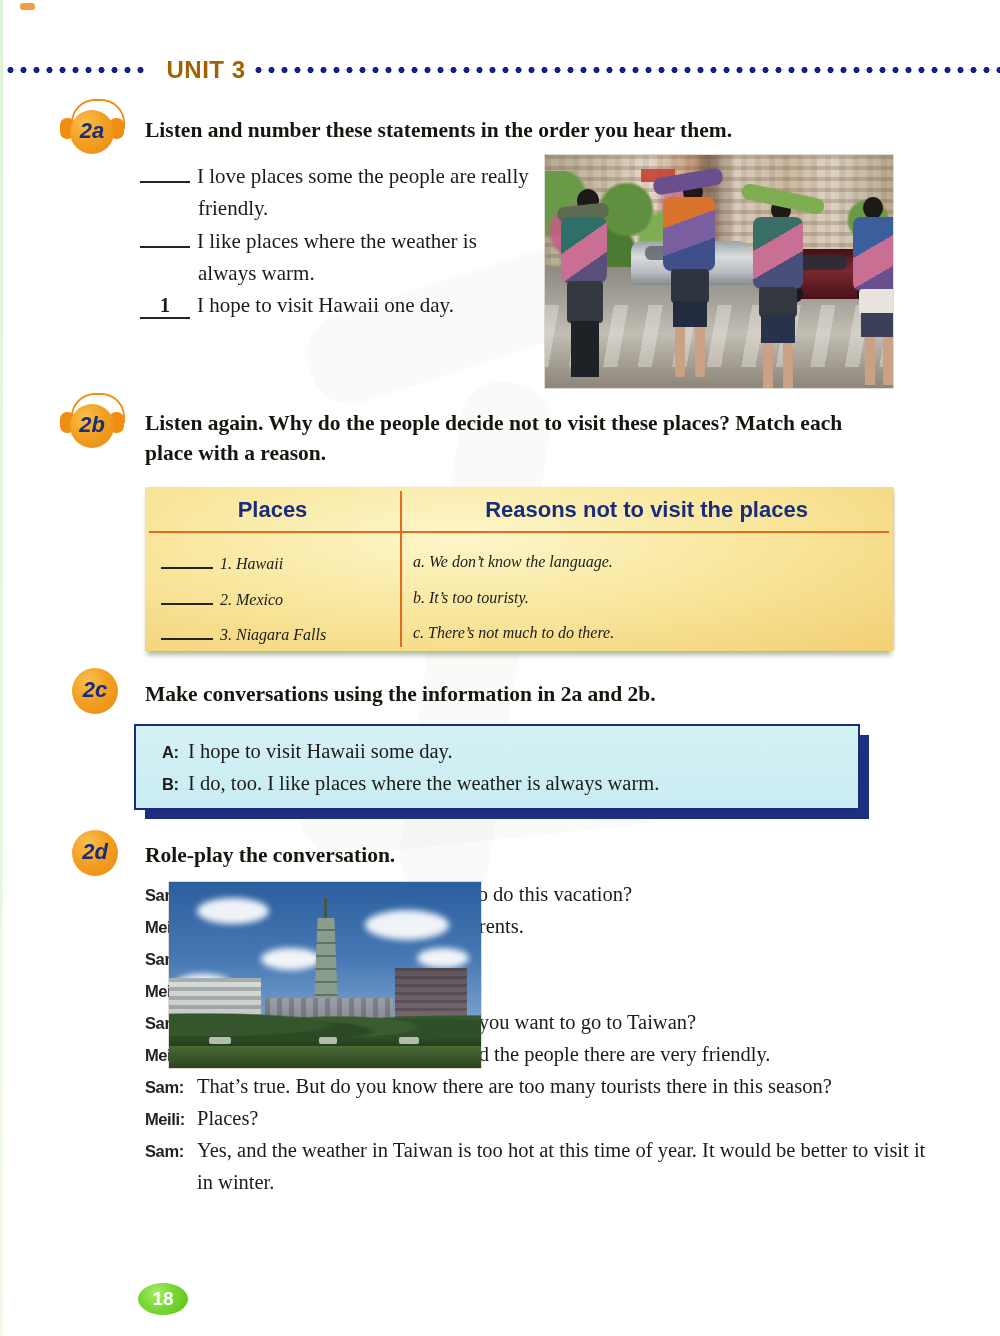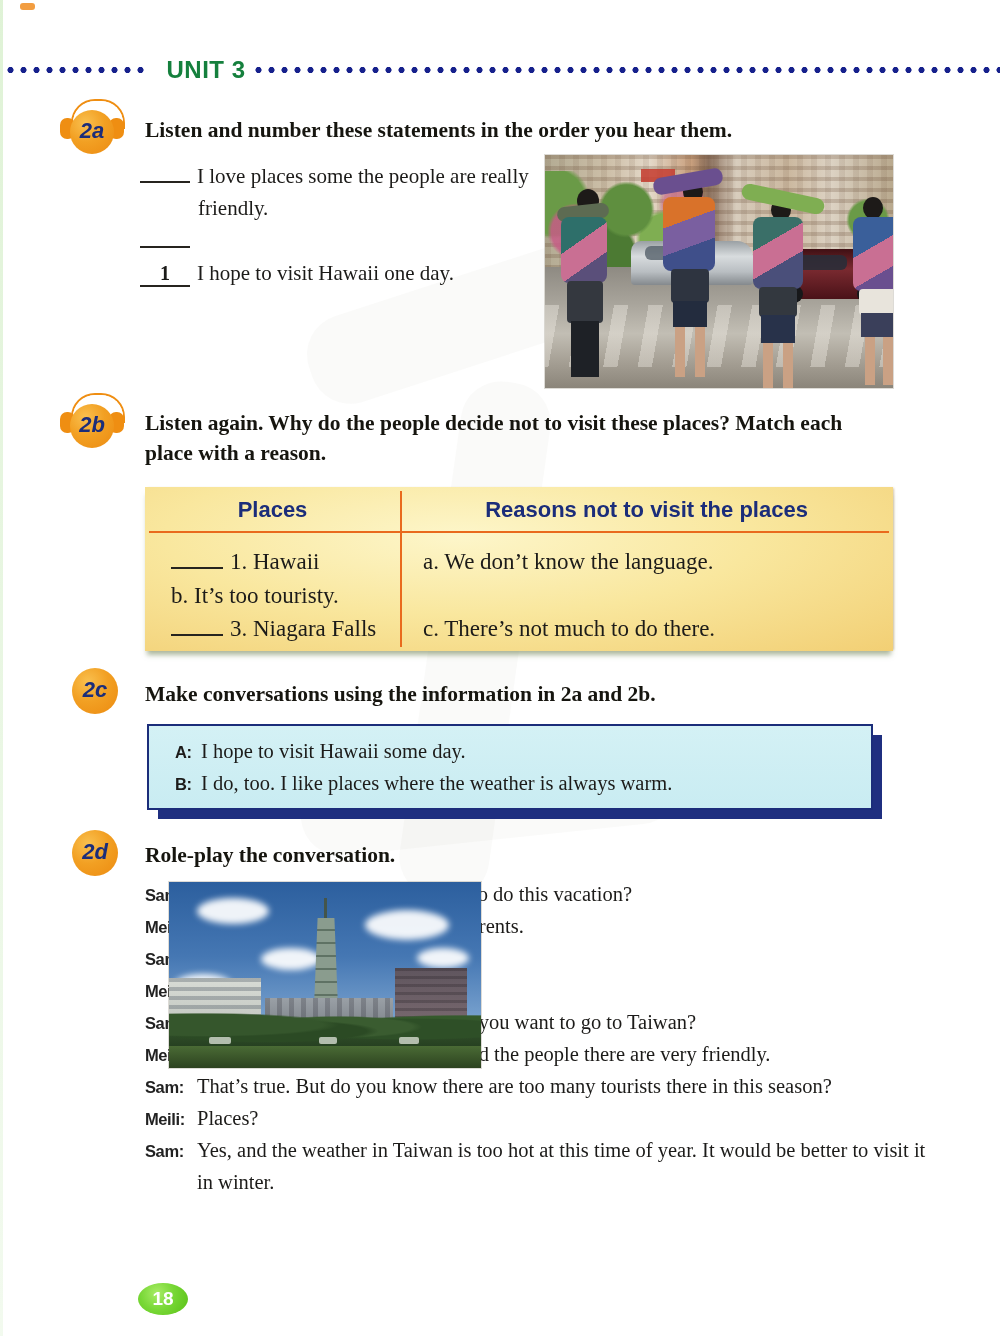--- a/index.html
+++ b/index.html
@@ -17,21 +17,21 @@
   .wm2{left:430px;top:380px;width:90px;height:520px;transform:rotate(8deg);}
   .wm3{left:300px;top:760px;width:380px;height:80px;transform:rotate(-6deg);}
 
   
   .dots{position:absolute;top:64px;height:12px;
     background-image:radial-gradient(circle, #16208c 2.7px, rgba(22,32,140,0) 3.4px);
     background-size:13px 12px;background-repeat:repeat-x;background-position:0 50%;}
   .dots-left{left:4px;width:146px;}
   .dots-right{left:252px;width:748px;}
   .unit-label{position:absolute;left:166px;top:56px;width:80px;text-align:center;
-    font-family:"Liberation Sans",sans-serif;font-weight:800;font-size:24px;color:#15803d;letter-spacing:.5px;}
+    font-family:"Liberation Sans",sans-serif;font-weight:800;font-size:24px;color:#a16207;letter-spacing:.5px;}
 
   
   .badge-hp{position:absolute;width:66px;height:58px;}
   .hp-band{position:absolute;left:13px;top:0;width:38px;height:20px;
     border:6px solid #ffffff;border-bottom:none;border-radius:22px 22px 0 0;
     box-shadow:0 0 0 2px #ef8e12;}
   .hp-cup{position:absolute;top:17px;width:15px;height:21px;border-radius:7px;background:#ef8e12;}
   .hp-cup.l{left:0;} .hp-cup.r{right:2px;}
   .hp-circle{position:absolute;left:10px;top:9px;width:44px;height:44px;border-radius:50%;
     background:radial-gradient(circle at 35% 30%, #f9c04f 0%, #f2a023 45%, #ec8a10 100%);
@@ -123,28 +123,28 @@
   .match-table{position:absolute;left:145px;top:487px;width:748px;height:164px;
     background:radial-gradient(ellipse at 42% 30%, #fdf6ca 0%, #fae named 0,#f9e79e 48%, #f2cf74 100%);
     background:radial-gradient(ellipse at 42% 30%, #fdf6ca 0%, #f9e79e 48%, #f2cf74 100%);
     box-shadow:0 6px 5px -2px rgba(108,128,80,.55), 2px 0 2px -1px rgba(160,120,50,.4);}
   .mt-vline{position:absolute;left:255px;top:4px;bottom:4px;width:2px;background:#e96a1d;}
   .mt-hline{position:absolute;left:4px;right:4px;top:44px;height:2px;background:#e96a1d;}
   .mt-head{position:absolute;top:10px;font-family:"Liberation Sans",sans-serif;font-weight:700;
     font-size:22px;color:#1b2d7a;text-align:center;}
   .mt-head.c1{left:0;width:255px;}
   .mt-head.c2{left:255px;width:493px;}
-  .mt-body{position:absolute;left:26px;top:58px;right:10px;font-size:23px;}
+  .mt-body{position:absolute;left:16px;top:58px;right:10px;font-size:16px;font-style:italic;}
   .mt-row{display:flex;line-height:33.5px;}
   .mt-place{width:252px;}
   .mt-place .blank{width:52px;font-size:19px;}
   .mt-reason{flex:1;}
 
   
-  .dialog-box{position:absolute;left:147px;top:724px;width:722px;height:82px;
+  .dialog-box{position:absolute;left:134px;top:724px;width:722px;height:82px;
     background:linear-gradient(180deg,#d4f1f5 0%,#c9ecf2 100%);
     border:2px solid #1b2d7a;box-shadow:10px 10px 0 -1px #1f2f80;}
   .dialog-inner{padding:10px 0 0 26px;font-size:20.5px;line-height:31px;}
   .dlg-label{display:inline-block;width:26px;font-family:"Liberation Sans",sans-serif;
     font-weight:700;font-size:16.5px;letter-spacing:-.3px;}
 
   
   .conversation{position:absolute;left:145px;top:879px;width:795px;font-size:20.5px;line-height:31px;}
   .conv-photo{float:right;margin:3px 45px 10px 24px;}
   .conv-line{padding-left:52px;text-indent:-52px;}
@@ -175,21 +175,21 @@
   <div class="hp-cup l"></div>
   <div class="hp-cup r"></div>
   <div class="hp-circle">
     <span class="badge-text">2a</span>
   </div>
 </div>
 <div class="sec-title" style="top:115px;width:720px;">Listen and number these statements in the order you hear them.</div>
 
 <div class="statements">
   <div class="stmt"><span class="blank"></span><span>I love places some the people are really friendly.</span></div>
-  <div class="stmt"><span class="blank"></span></div>
+  <div class="stmt"><span class="blank"></span><span>I like places where the weather is always warm.</span></div>
   <div class="stmt"><span class="blank">1</span><span>I hope to visit Hawaii one day.</span></div>
 </div>
 
 <div class="photo photo1">
   <div class="p1-buildings"></div>
   <div class="p1-sign"></div>
   <div class="p1-trees"></div>
   <div class="p1-trees2"></div>
   <div class="p1-road"></div>
   <div class="p1-crosswalk"></div>
@@ -254,20 +254,21 @@
   <div class="mt-vline"></div>
   <div class="mt-hline"></div>
   <div class="mt-head c1">Places</div>
   <div class="mt-head c2">Reasons not to visit the places</div>
   <div class="mt-body">
     <div class="mt-row">
       <div class="mt-place"><span class="blank"></span><span>1. Hawaii</span></div>
       <div class="mt-reason">a. We don’t know the language.</div>
     </div>
     <div class="mt-row">
+      <div class="mt-place"><span class="blank"></span><span>2. Mexico</span></div>
       <div class="mt-reason">b. It’s too touristy.</div>
     </div>
     <div class="mt-row">
       <div class="mt-place"><span class="blank"></span><span>3. Niagara Falls</span></div>
       <div class="mt-reason">c. There’s not much to do there.</div>
     </div>
   </div>
 </div>
 
 <div class="badge-plain" style="left:72px;top:668px;">

